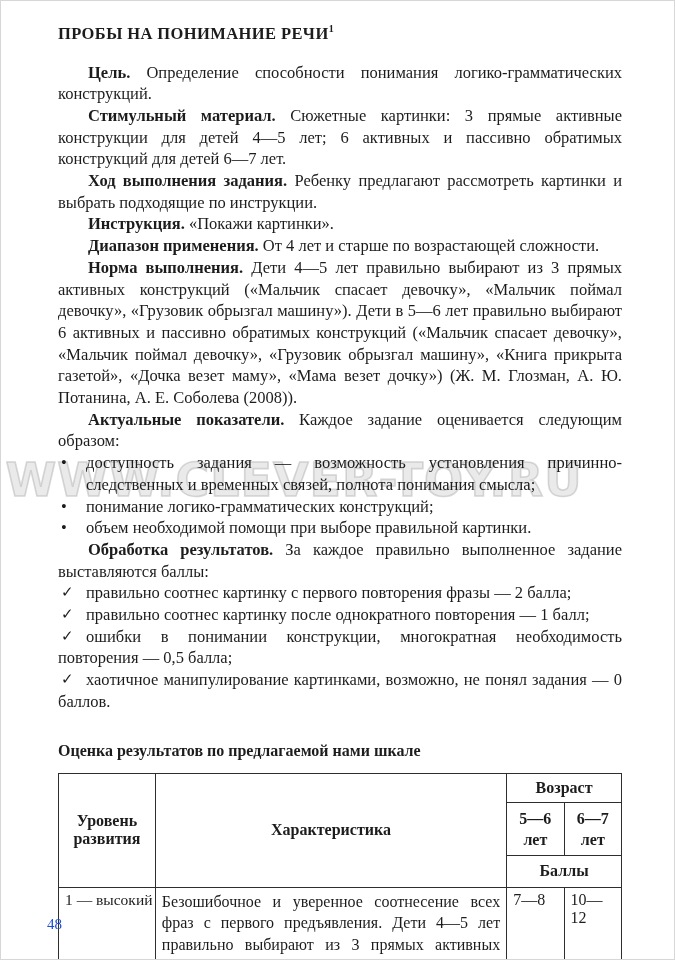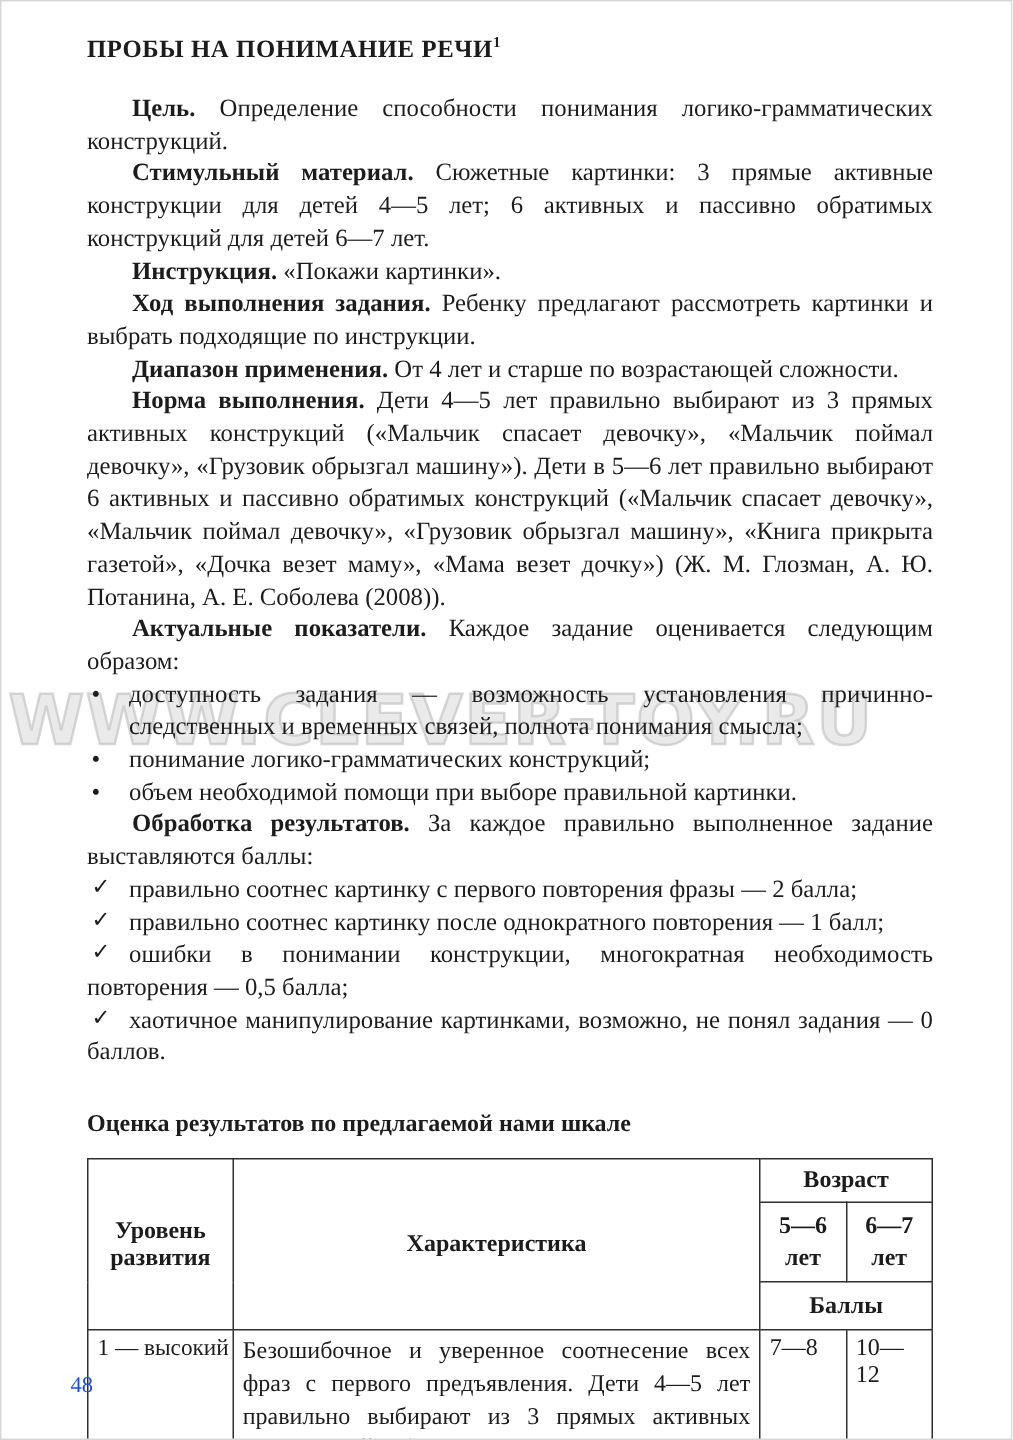--- a/index.html
+++ b/index.html
@@ -153,23 +153,23 @@
   <div class="watermark">WWW.CLEVER-TOY.RU</div>
 
   <div class="content">
 
     <h1 class="title"><span>ПРОБЫ НА ПОНИМАНИЕ РЕЧИ</span><sup>1</sup></h1>
 
     <p class="para"><b>Цель.</b><span> Определение способности понимания логико-грамматических конструкций.</span></p>
 
     <p class="para"><b>Стимульный материал.</b><span> Сюжетные картинки: 3 прямые активные конструкции для детей 4—5 лет; 6 активных и пассивно обратимых конструкций для детей 6—7 лет.</span></p>
 
+    <p class="para"><b>Ход выполнения задания.</b><span> Ребенку предлагают рассмотреть картинки и выбрать подходящие по инструкции.</span></p>
+
     <p class="para"><b>Инструкция.</b><span> «Покажи картинки».</span></p>
-
-    <p class="para"><b>Ход выполнения задания.</b><span> Ребенку предлагают рассмотреть картинки и выбрать подходящие по инструкции.</span></p>
 
     <p class="para"><b>Диапазон применения.</b><span> От 4 лет и старше по возрастающей сложности.</span></p>
 
     <p class="para"><b>Норма выполнения.</b><span> Дети 4—5 лет правильно выбирают из 3 прямых активных конструкций («Мальчик спасает девочку», «Мальчик поймал девочку», «Грузовик обрызгал машину»). Дети в 5—6 лет правильно выбирают 6 активных и пассивно обратимых конструкций («Мальчик спасает девочку», «Мальчик поймал девочку», «Грузовик обрызгал машину», «Книга прикрыта газетой», «Дочка везет маму», «Мама везет дочку») (Ж. М. Глозман, А. Ю. Потанина, А. Е. Соболева (2008)).</span></p>
 
     <p class="para"><b>Актуальные показатели.</b><span> Каждое задание оценивается следующим образом:</span></p>
 
     <div class="list-item bullet-item"><span class="marker">•</span><span>доступность задания — возможность установления причинно-следственных и временных связей, полнота понимания смысла;</span></div>
     <div class="list-item bullet-item"><span class="marker">•</span><span>понимание логико-грамматических конструкций;</span></div>
     <div class="list-item bullet-item"><span class="marker">•</span><span>объем необходимой помощи при выборе правильной картинки.</span></div>

